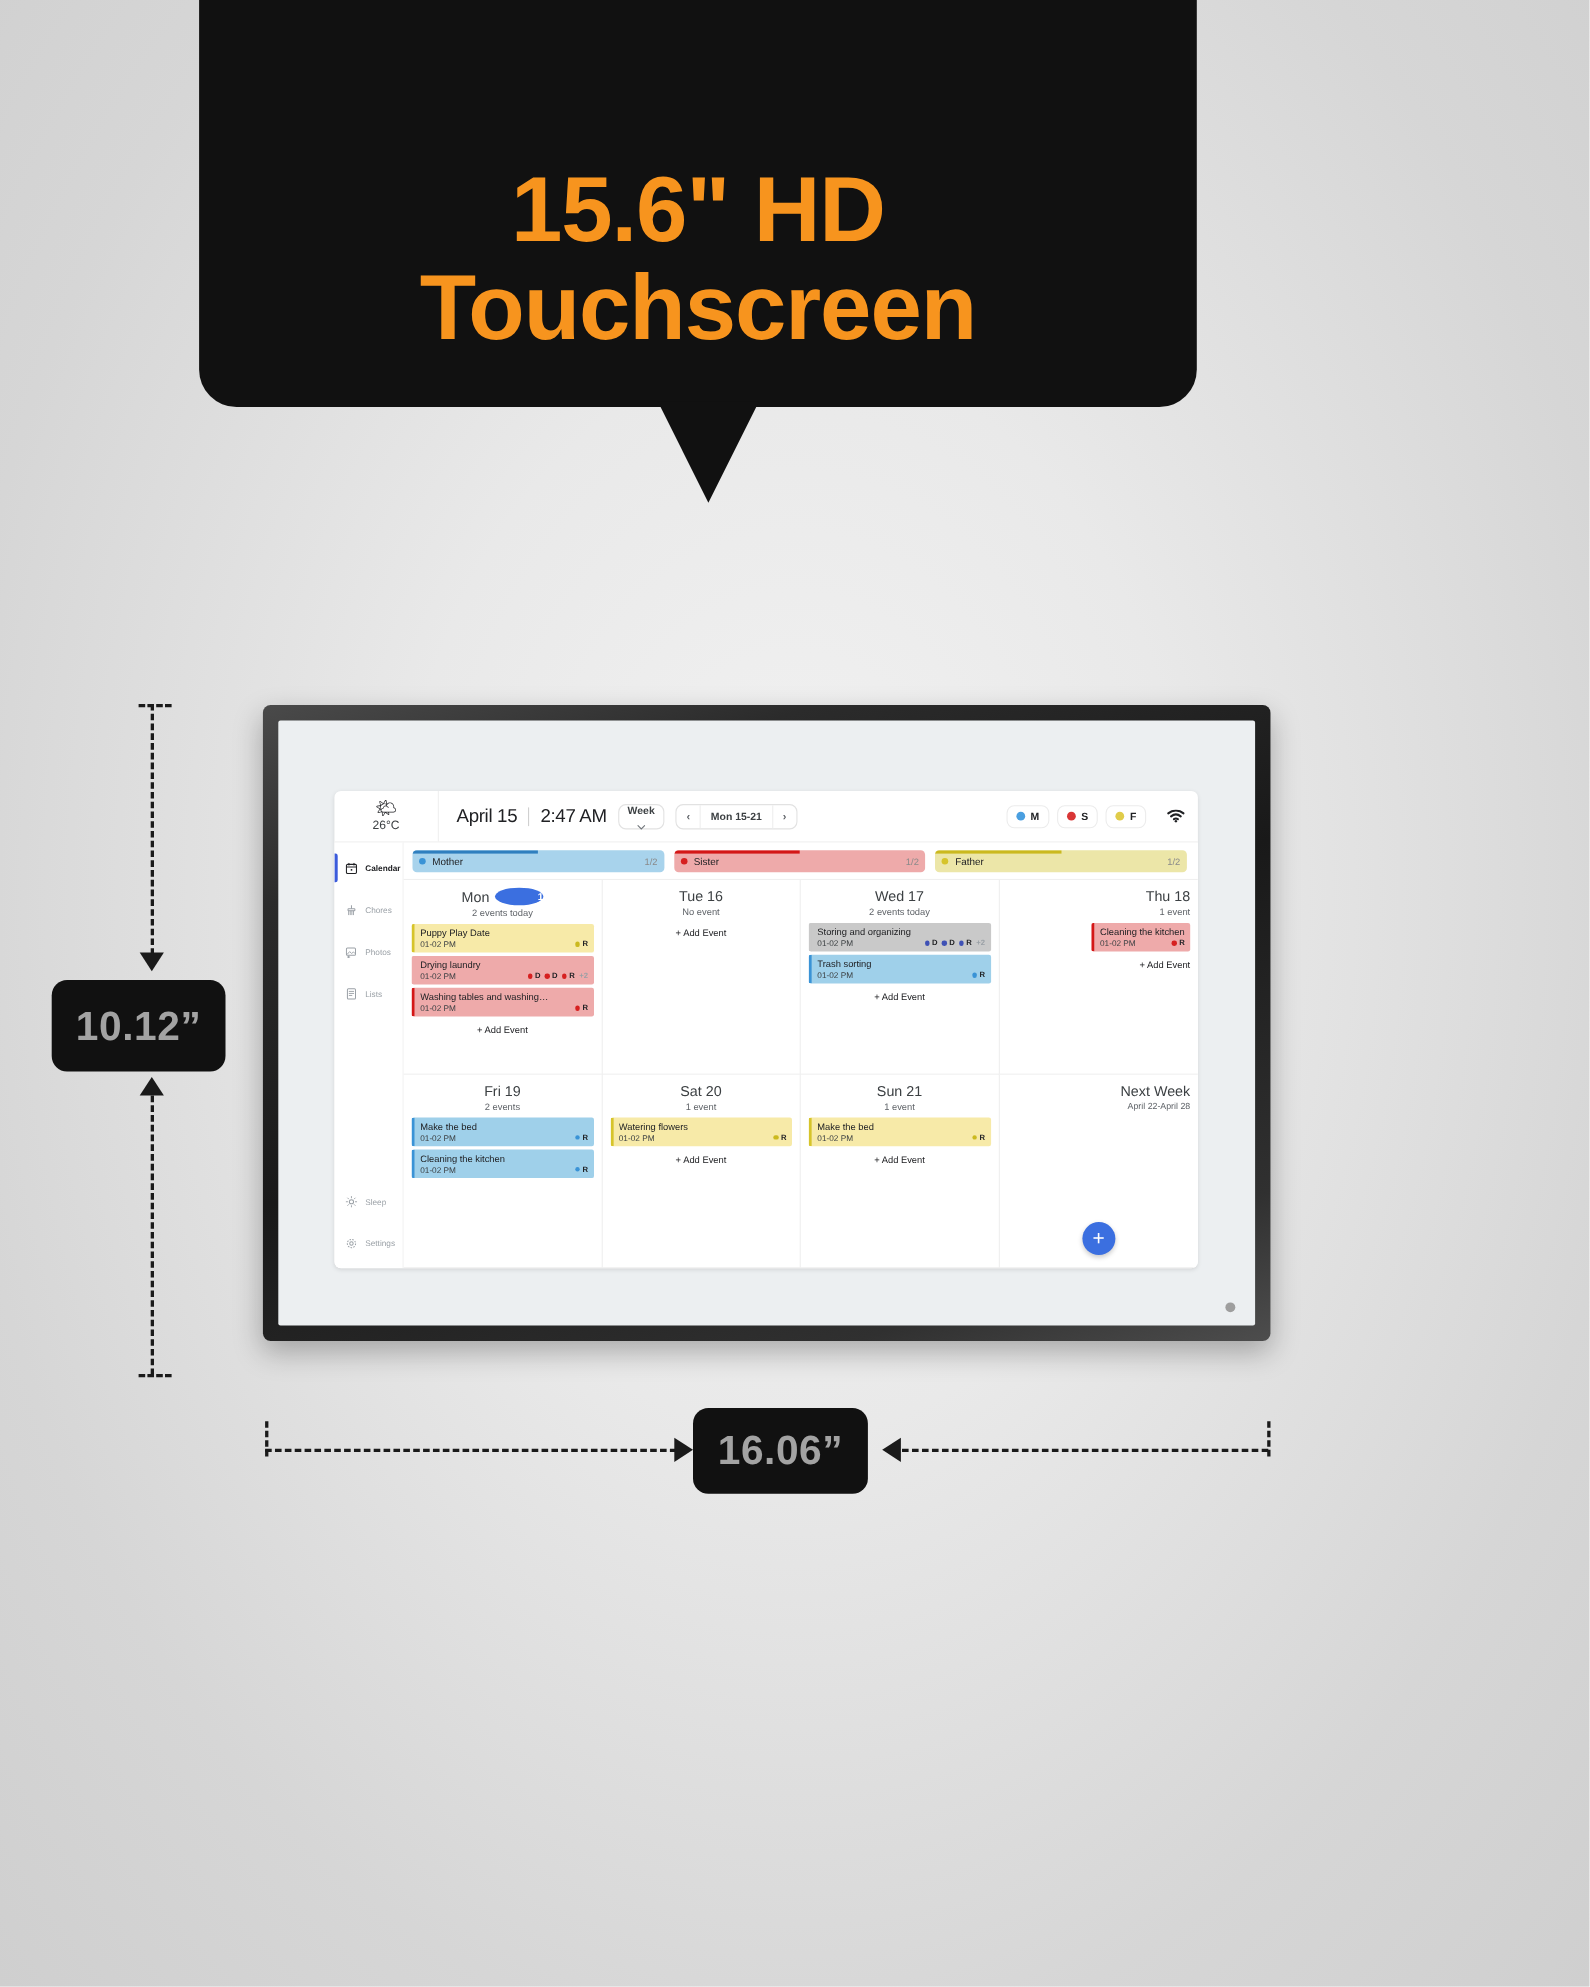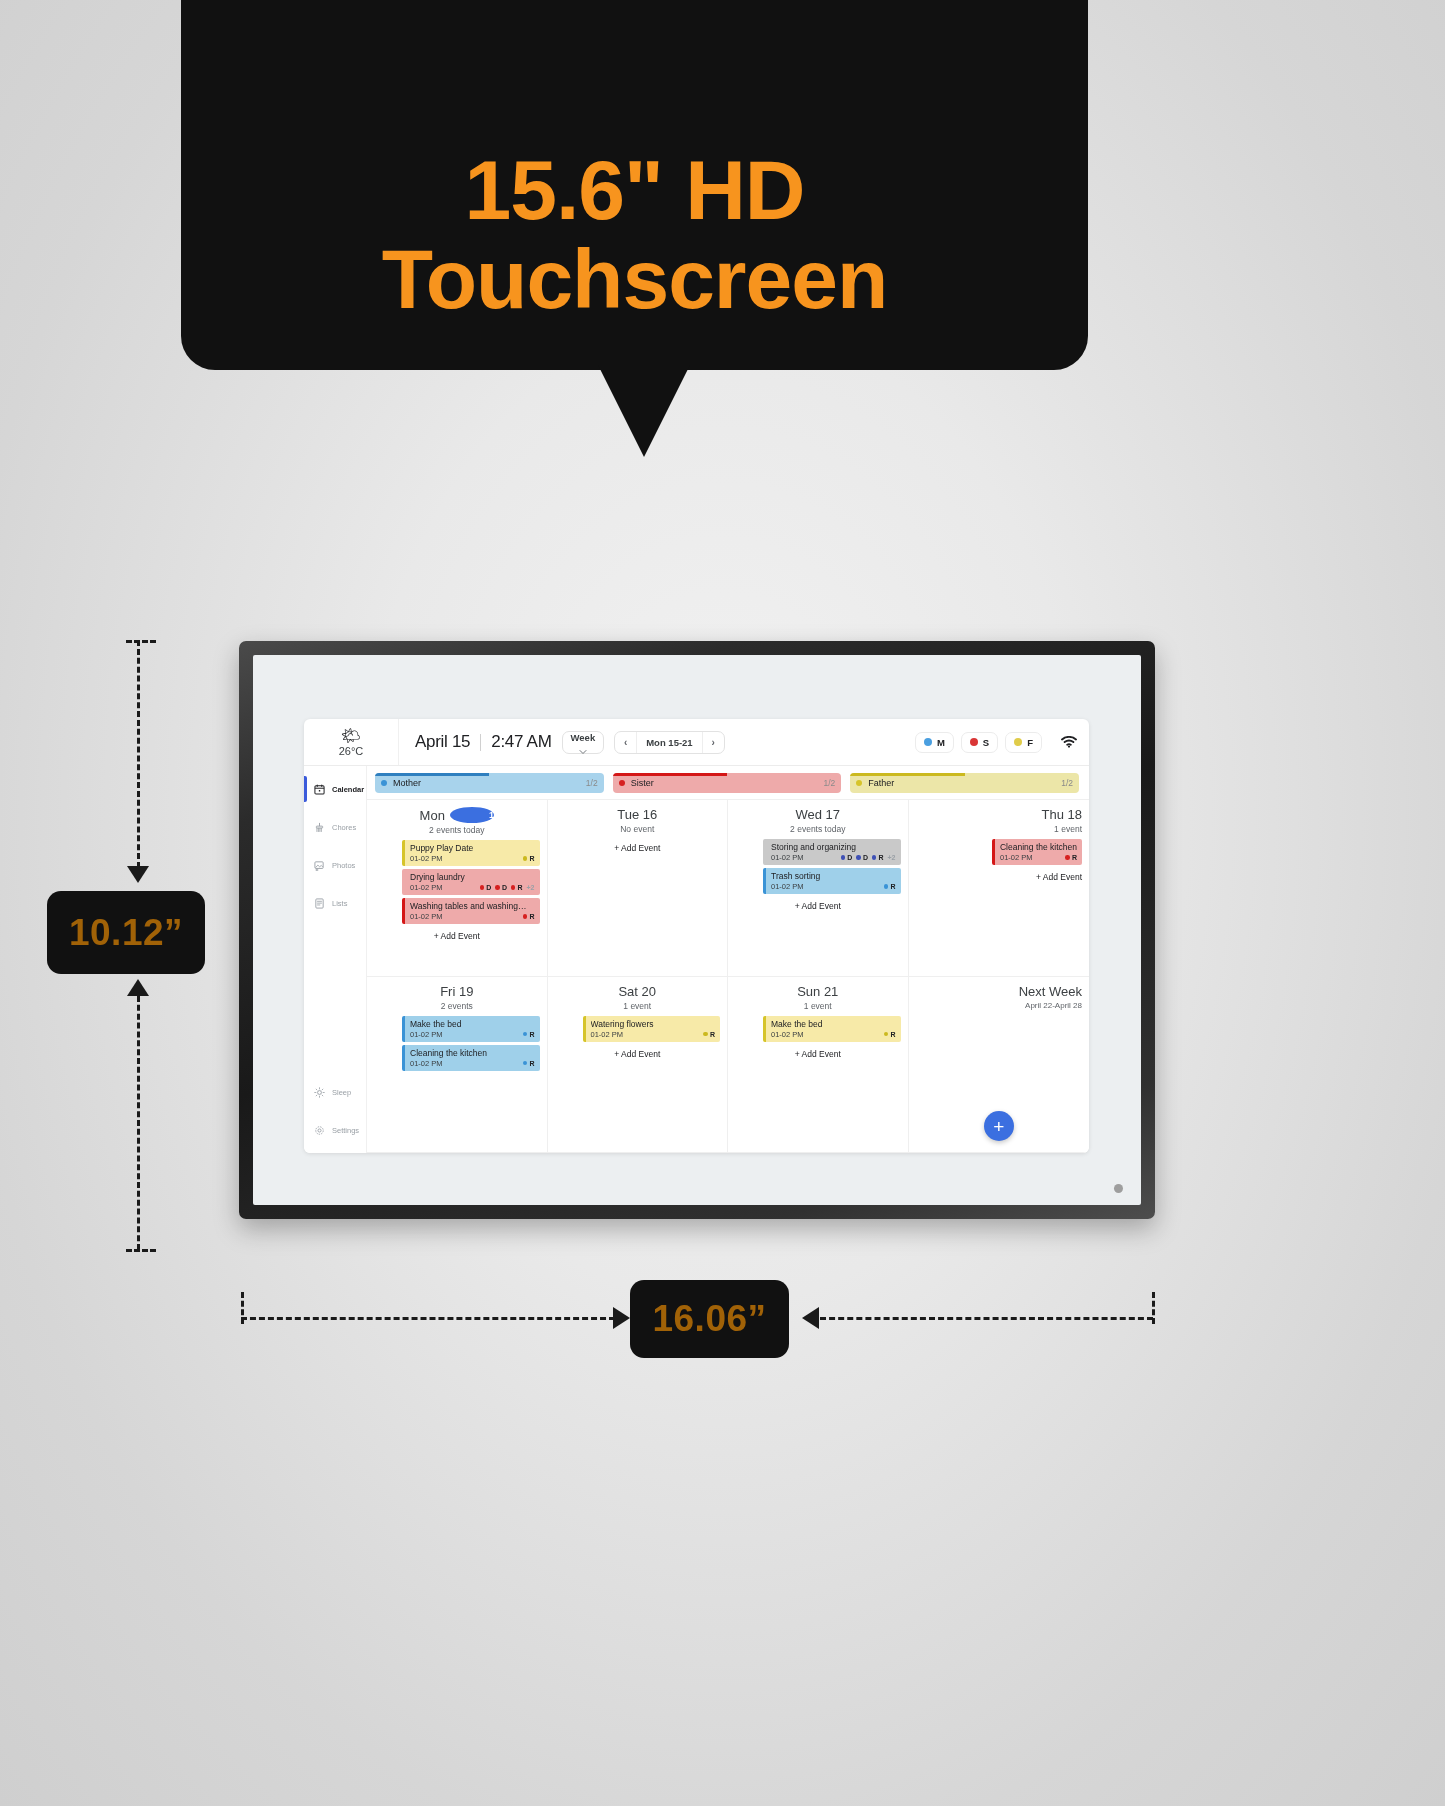--- a/index.html
+++ b/index.html
@@ -39,21 +39,21 @@
     width: 0; height: 0;
     border-left: 46px solid transparent;
     border-right: 46px solid transparent;
     border-top: 92px solid #111111;
   }
 
   
   .dim-badge {
     position: absolute;
     background: #111111;
-    color: #a16207;
+    color: #a3a3a3;
     border-radius: 14px;
     display: flex;
     align-items: center;
     justify-content: center;
     font-weight: bold;
     letter-spacing: 0.5px;
   }
   #badge-height { left: 47px; top: 891px; width: 158px; height: 83px; font-size: 37px; }
   #badge-width  { left: 630px; top: 1280px; width: 159px; height: 78px; font-size: 37px; }
 
@@ -299,21 +299,20 @@
     border-radius: 2px;
     border-left: 3px solid transparent;
     padding: 3px 5px 3px 5px;
     margin-bottom: 3px;
     min-height: 26px;
     display: flex;
     flex-direction: column;
     justify-content: center;
     gap: 1px;
     overflow: hidden;
-    margin-left: 28px;
   }
   .event-title {
     font-size: 8.5px;
     color: #202124;
     white-space: nowrap;
     overflow: hidden;
     text-overflow: ellipsis;
   }
   .event-meta { display: flex; align-items: center; }
   .event-time { font-size: 7.5px; color: #3c4043; }

